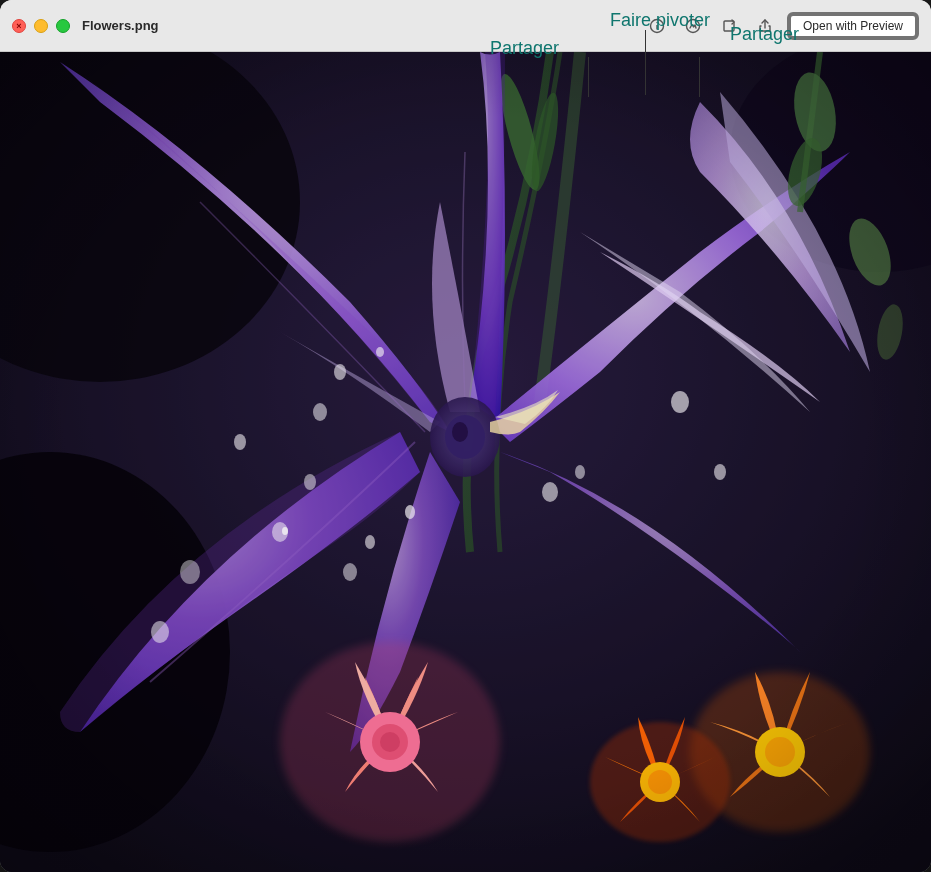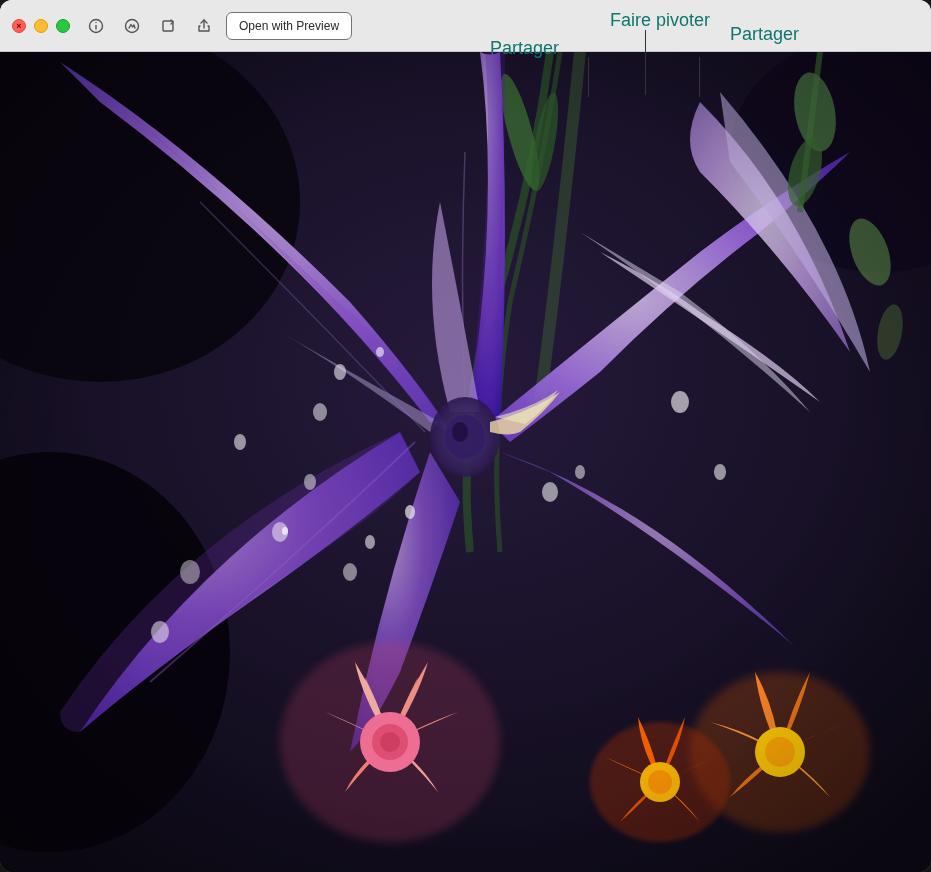--- a/index.html
+++ b/index.html
@@ -167,21 +167,21 @@
 
     .toolbar-icon-btn svg {
       width: 16px;
       height: 16px;
     }
 
     .open-preview-btn {
       height: 28px;
       padding: 0 12px;
       background: #ffffff;
-      border: 1px solid #737373;
+      border: 4px solid #737373;
       border-radius: 6px;
       font-size: 12px;
       font-weight: 500;
       color: #2a2a2a;
       cursor: pointer;
       white-space: nowrap;
     }
 
     
     .image-container {
@@ -231,20 +231,21 @@
         <span>×</span>
       </div>
       <div class="traffic-light traffic-light-minimize">
         <span></span>
       </div>
       <div class="traffic-light traffic-light-maximize">
         <span></span>
       </div>
     </div>
 
+    <span class="window-title">Flowers.png</span>
 
     <div class="toolbar-buttons">
 
       <button class="toolbar-icon-btn" title="Info">
         <svg viewBox="0 0 16 16" fill="none" stroke="currentColor" stroke-width="1.4">
           <circle cx="8" cy="8" r="6.5"></circle>
           <line x1="8" y1="7" x2="8" y2="11.5"></line>
           <circle cx="8" cy="4.5" r="0.7" fill="currentColor" stroke="none"></circle>
         </svg>
       </button>

